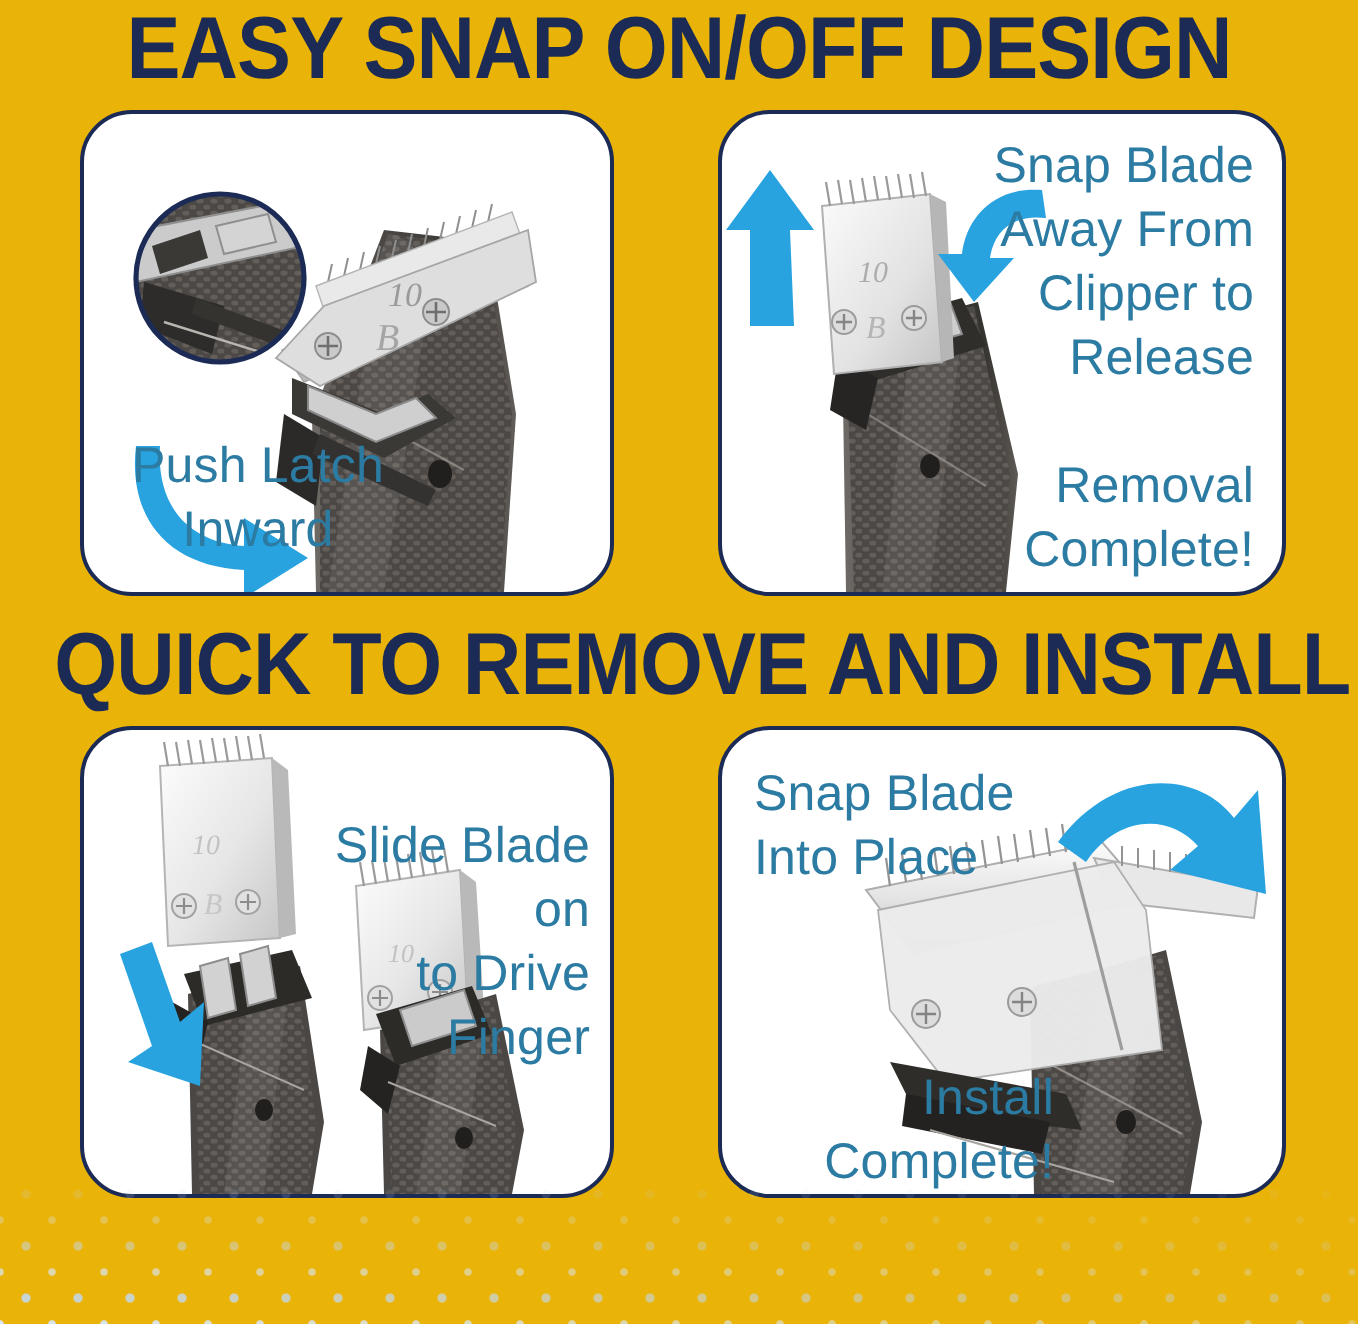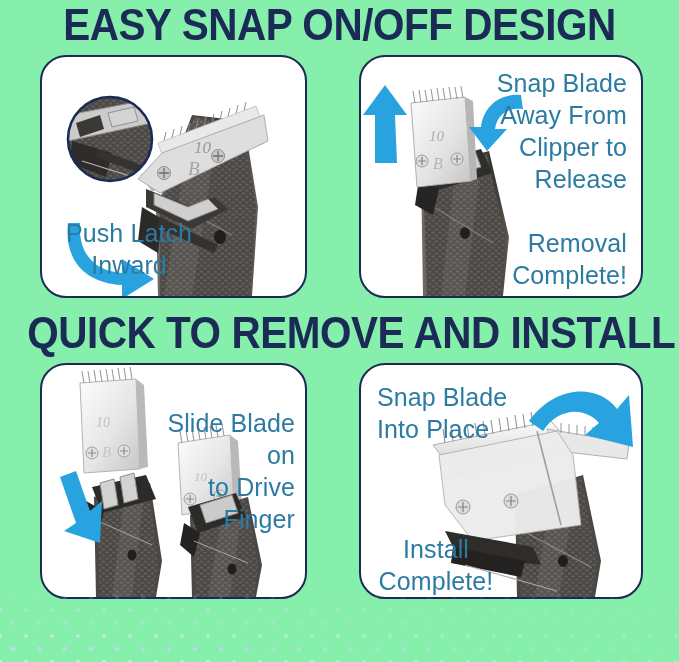--- a/index.html
+++ b/index.html
@@ -3,21 +3,21 @@
 <meta charset="utf-8">
 <style>
   html,body{margin:0;padding:0;}
   body{
     width:679px;height:662px;
     background:#ffffff;
     font-family:"Liberation Sans", sans-serif;
     overflow:hidden;
     position:relative;
   }
-  .sheet{position:absolute;inset:0;background:#86efac;}
+  .sheet{position:absolute;inset:0;background:#eab308;}
 
   
   .dots{
     position:absolute;left:0;right:0;bottom:0;height:78px;
     background-image:
       radial-gradient(circle, #c3d9f2 2.0px, rgba(255,255,255,0) 2.6px),
       radial-gradient(circle, #d9e7f7 1.6px, rgba(255,255,255,0) 2.2px);
     background-size:26px 26px, 26px 26px;
     background-position:0px 0px, 13px 13px;
     -webkit-mask-image:linear-gradient(to top, rgba(0,0,0,1) 0%, rgba(0,0,0,.85) 22%, rgba(0,0,0,.45) 55%, rgba(0,0,0,0) 100%),
@@ -71,21 +71,21 @@
 
   
   #p1-caption{left:0;right:0;top:160px;text-align:center;width:150px;}
   
   #p2-caption-main{right:14px;top:10px;text-align:right;width:150px;}
   #p2-caption-sub{right:14px;top:170px;width:150px;}
   
   #p3-caption{right:10px;top:14px;text-align:right;width:156px;margin-top:28px;}
   
   #p4-caption-main{left:16px;top:16px;text-align:left;width:140px;}
-  #p4-caption-sub{left:0;top:168px;text-align:center;width:150px;}
+  #p4-caption-sub{left:16px;top:168px;text-align:right;width:150px;}
 
   .art{position:absolute;inset:0;}
   svg{display:block;overflow:visible;}
   .arrow{fill:#29a3e0;}
 </style>
 </head>
 <body>
 
 <div class="sheet">
 

